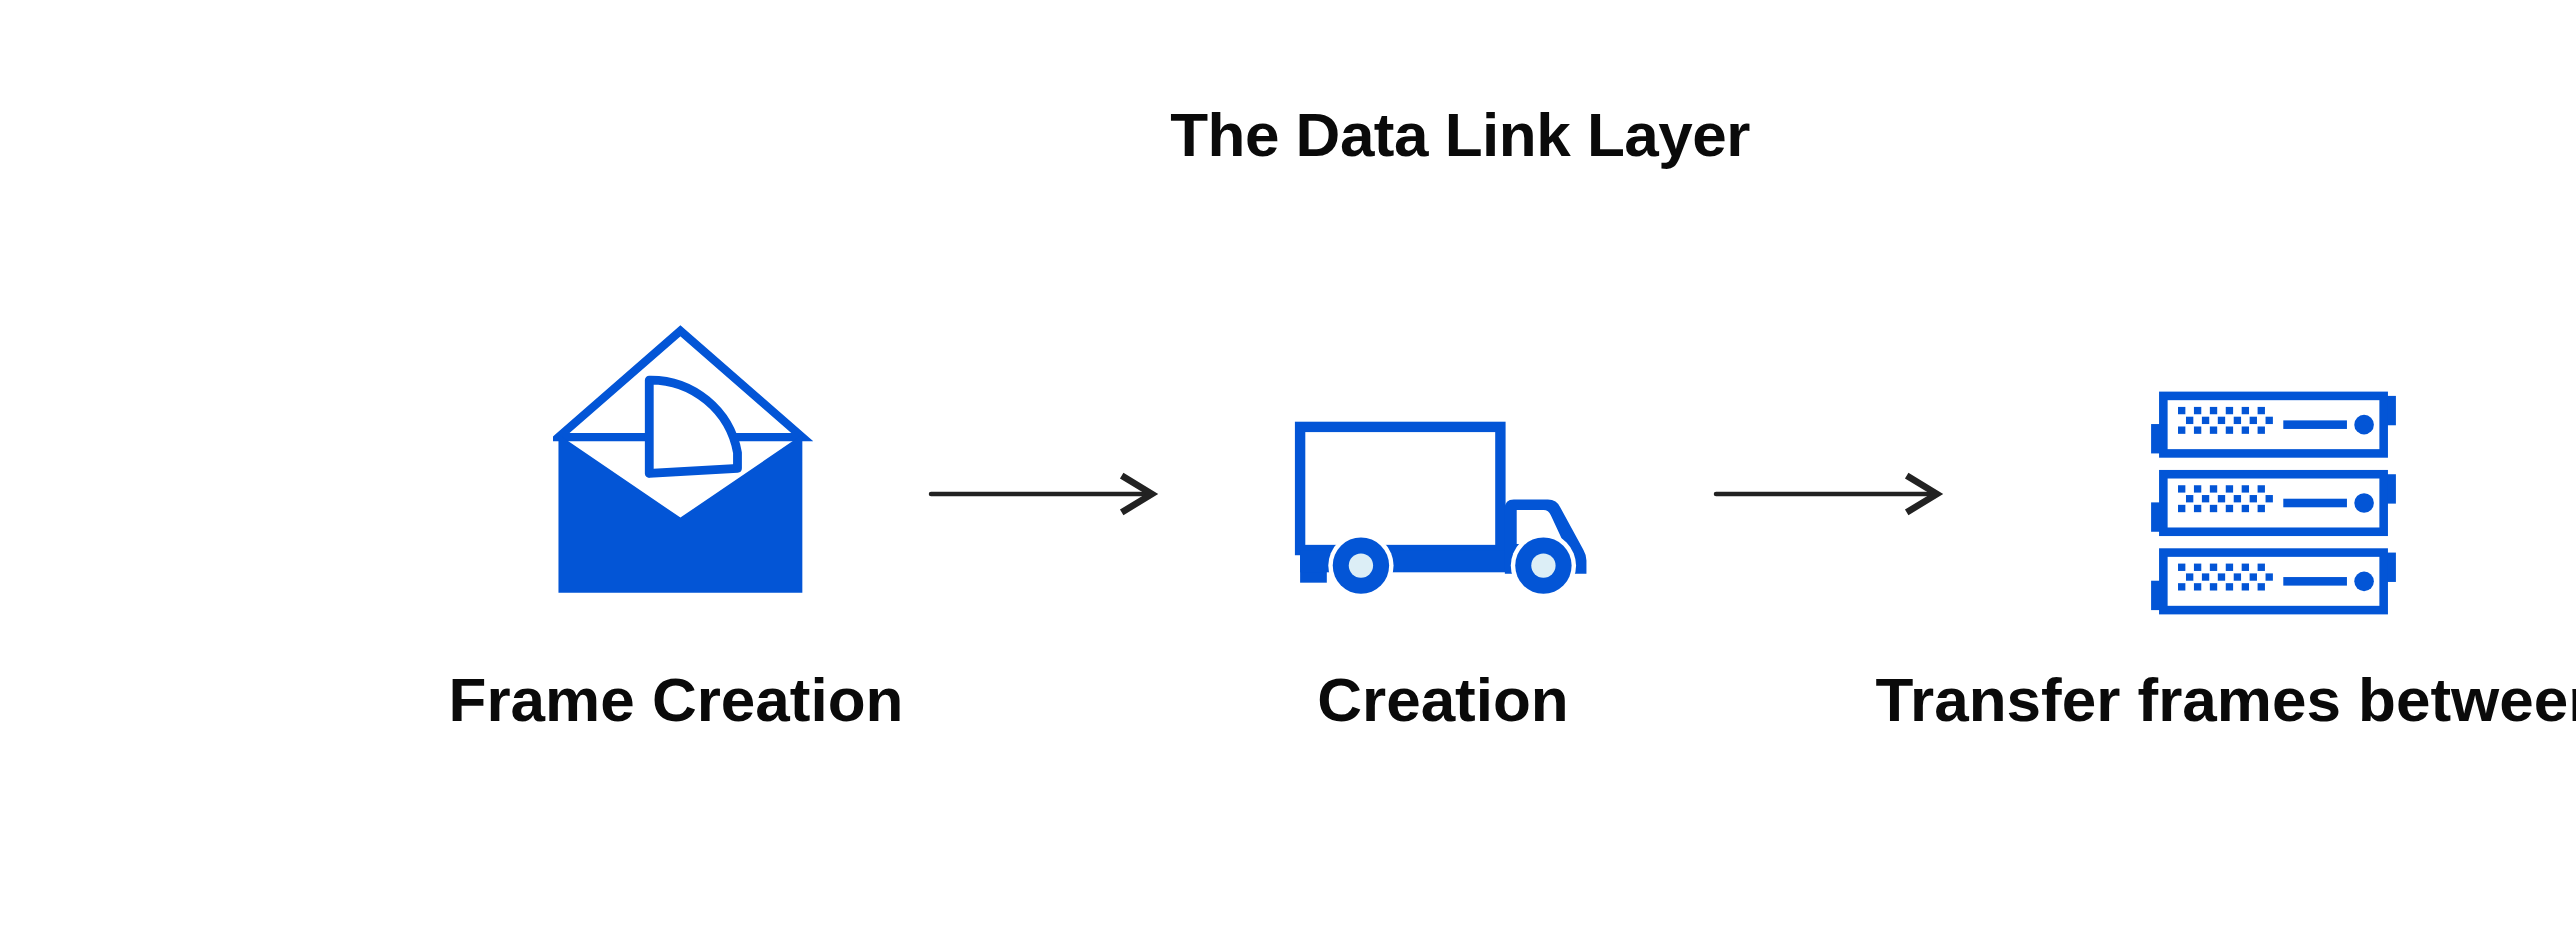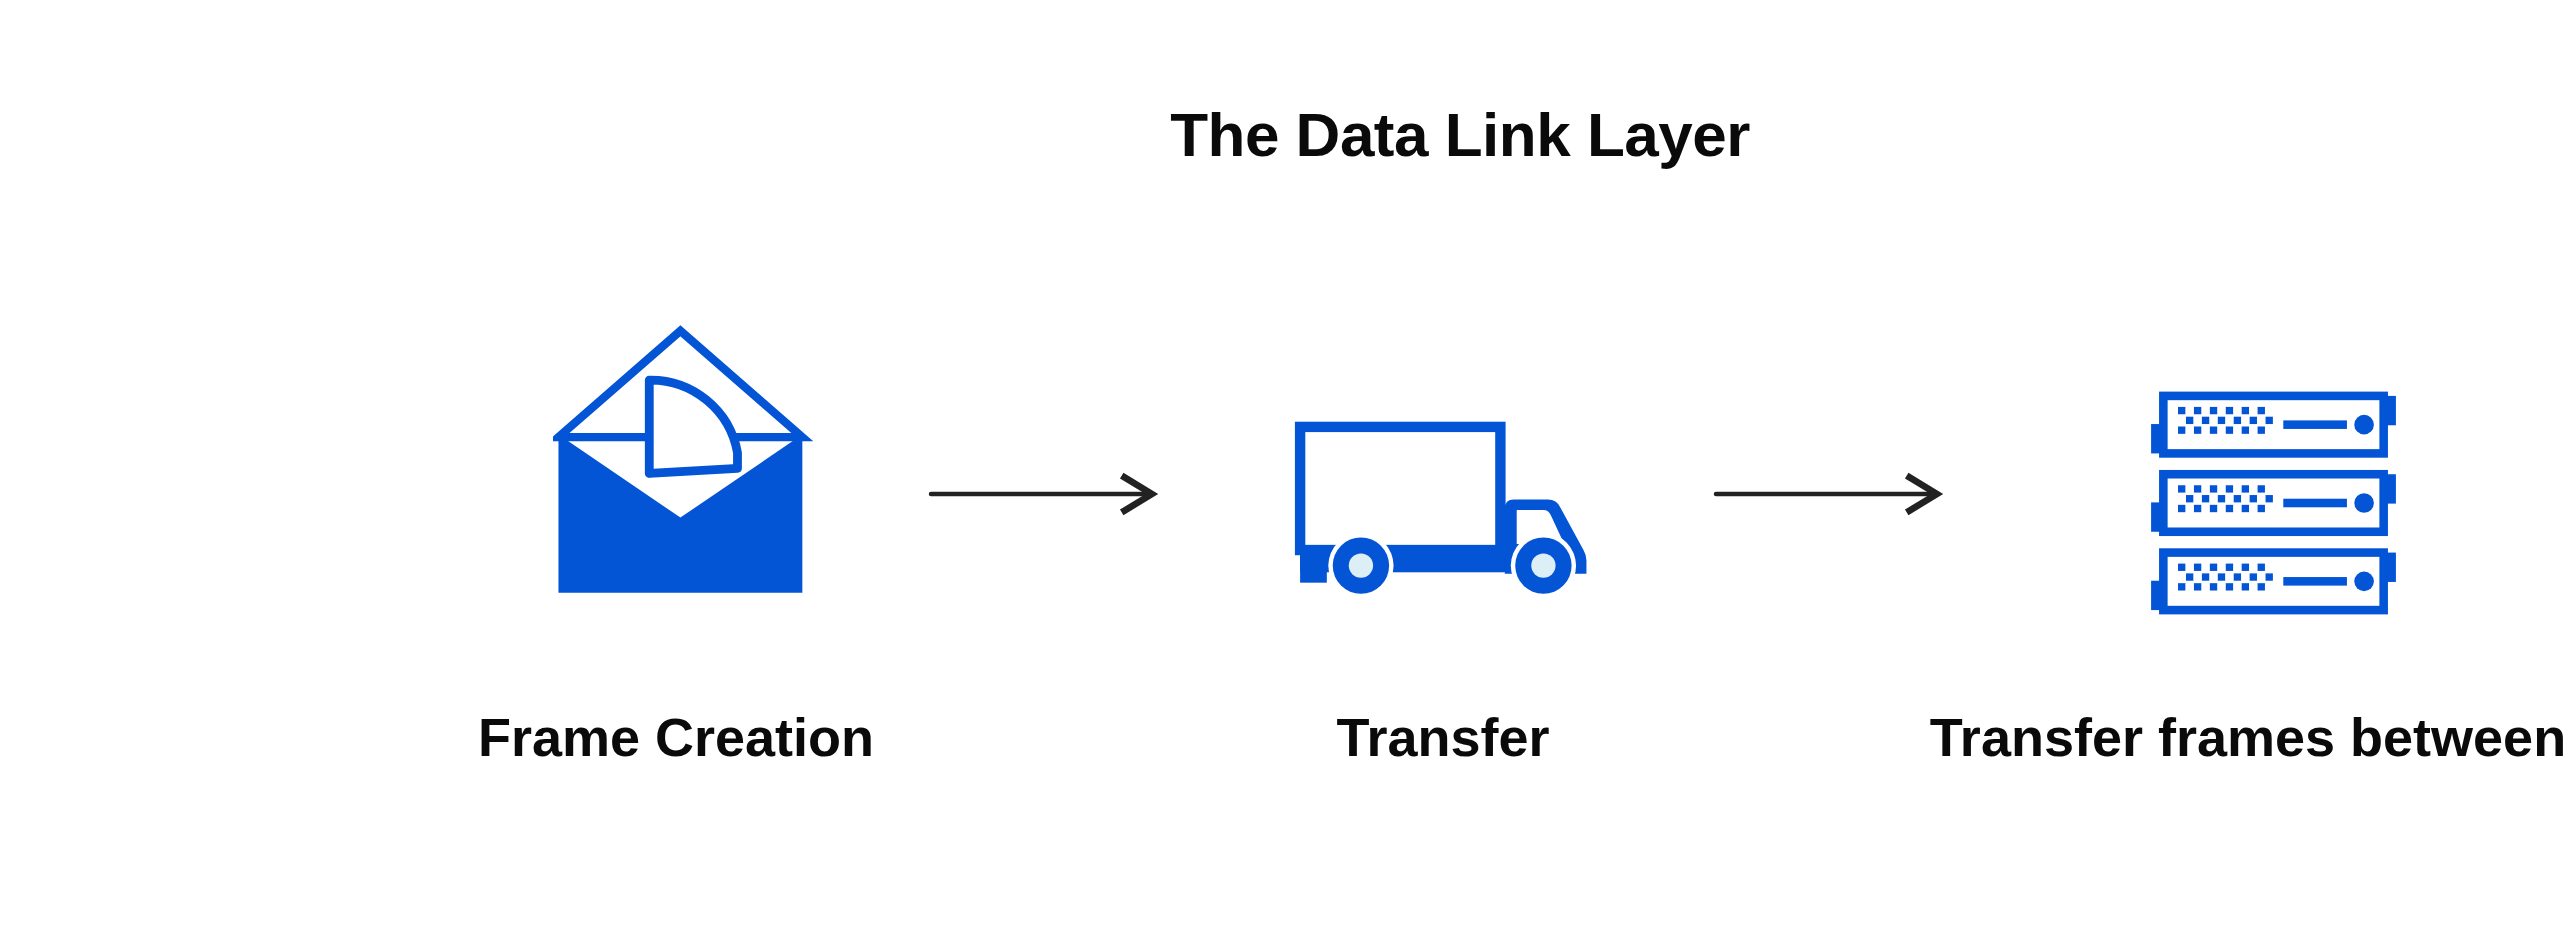--- a/index.html
+++ b/index.html
@@ -25,23 +25,23 @@
     width:100%;
     margin:0;
     text-align:center;
     font-size:62px;
     font-weight:700;
     color:var(--text);
     letter-spacing:-0.5px;
   }
   .step-label{
     position:absolute;
-    top:710px;
+    top:669px;
     transform:translateX(-50%);
-    font-size:54px;
+    font-size:62px;
     font-weight:700;
     color:var(--text);
     white-space:nowrap;
     line-height:1;
   }
   .label-1{left:676px;}
   .label-2{left:1443px;}
   .label-3{left:2296px;}
   .icon{position:absolute;display:block;}
   .icon-envelope{left:553px; top:323px;  width:260px; height:275px;}
@@ -128,17 +128,17 @@
         <rect class="fa" x="108" y="24" width="52" height="7"></rect>
         <circle class="fa" cx="174" cy="27.5" r="8"></circle>
       </g>
     </defs>
     <use href="#server-unit"></use>
     <use href="#server-unit" y="64"></use>
     <use href="#server-unit" y="128"></use>
   </svg>
 
   <div class="step-label label-1">Frame Creation</div>
-  <div class="step-label label-2">Transfer</div>
+  <div class="step-label label-2">Creation</div>
   <div class="step-label label-3">Transfer frames between net</div>
 
 </div>
 
 
 </body></html>

